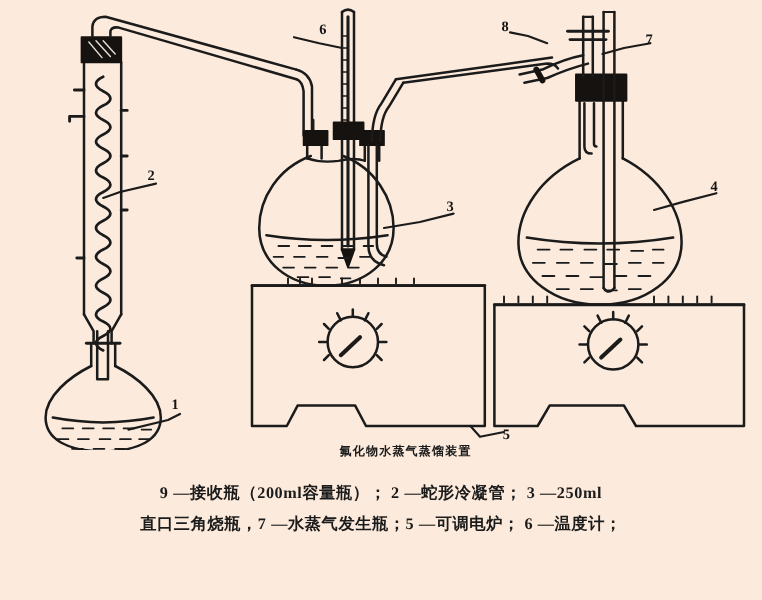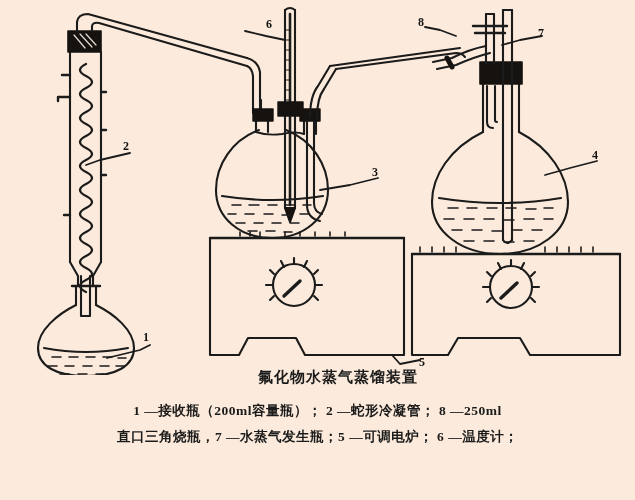--- a/index.html
+++ b/index.html
@@ -29,21 +29,21 @@
   }
   .caption-block {
     position: absolute;
     left: 0;
     top: 368px;
     width: 635px;
     text-align: center;
   }
   .fig-title {
     font-family: "Liberation Serif", serif;
-    font-size: 15px;
+    font-size: 10px;
     font-weight: bold;
     color: #1b1b1b;
     letter-spacing: 1px;
     margin: 0 0 12px 0;
     line-height: 18px;
     padding-left: 41px;
   }
   .legend-line {
     font-family: "Liberation Serif", serif;
     font-size: 13.5px;
@@ -392,17 +392,17 @@
       <text class="lbl" x="419" y="366">5</text>
       <text class="lbl" x="266" y="28">6</text>
       <text class="lbl" x="538" y="37">7</text>
       <text class="lbl" x="418" y="26">8</text>
     </g>
 
   </svg>
 
   <div class="caption-block">
     <div class="fig-title">氟化物水蒸气蒸馏装置</div>
-    <div class="legend-line">1 —接收瓶（200ml容量瓶）；  2 —蛇形冷凝管；  8 —250ml</div>
+    <div class="legend-line">9 —接收瓶（200ml容量瓶）；  2 —蛇形冷凝管；  3 —250ml</div>
     <div class="legend-line">直口三角烧瓶，7 —水蒸气发生瓶；5 —可调电炉；  6 —温度计；</div>
   </div>
 
 </div>
 
 </body></html>

